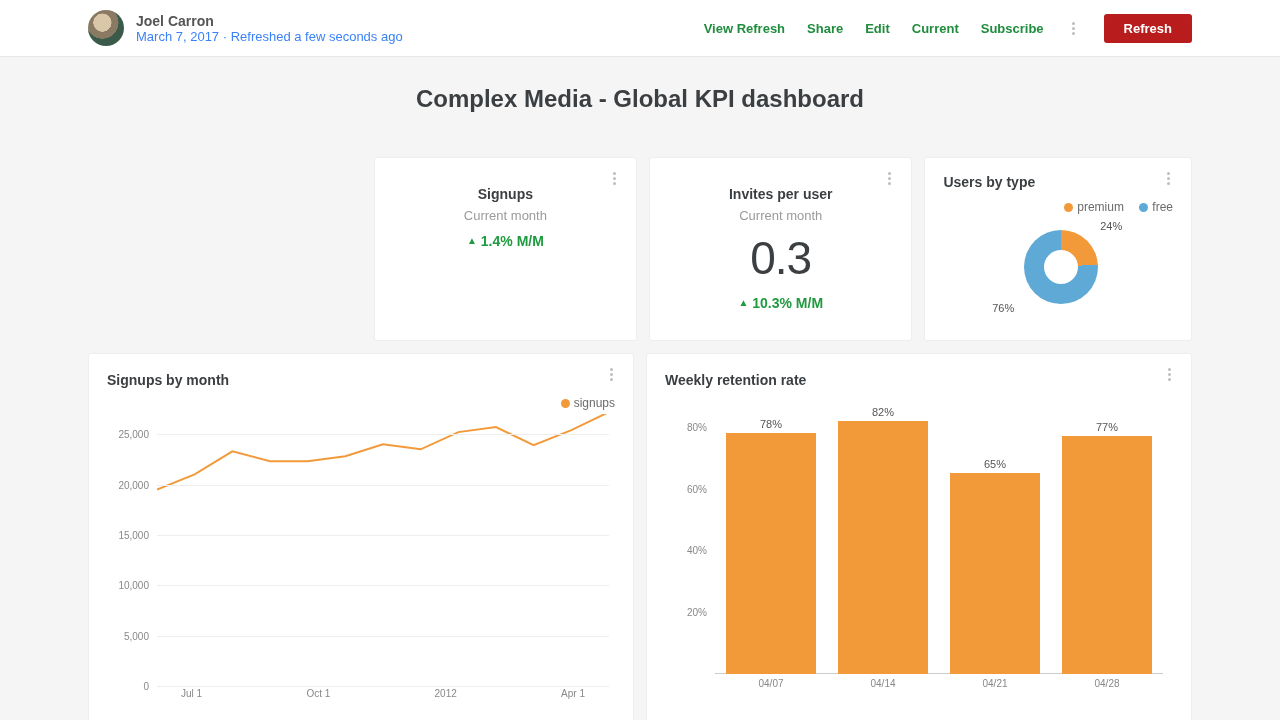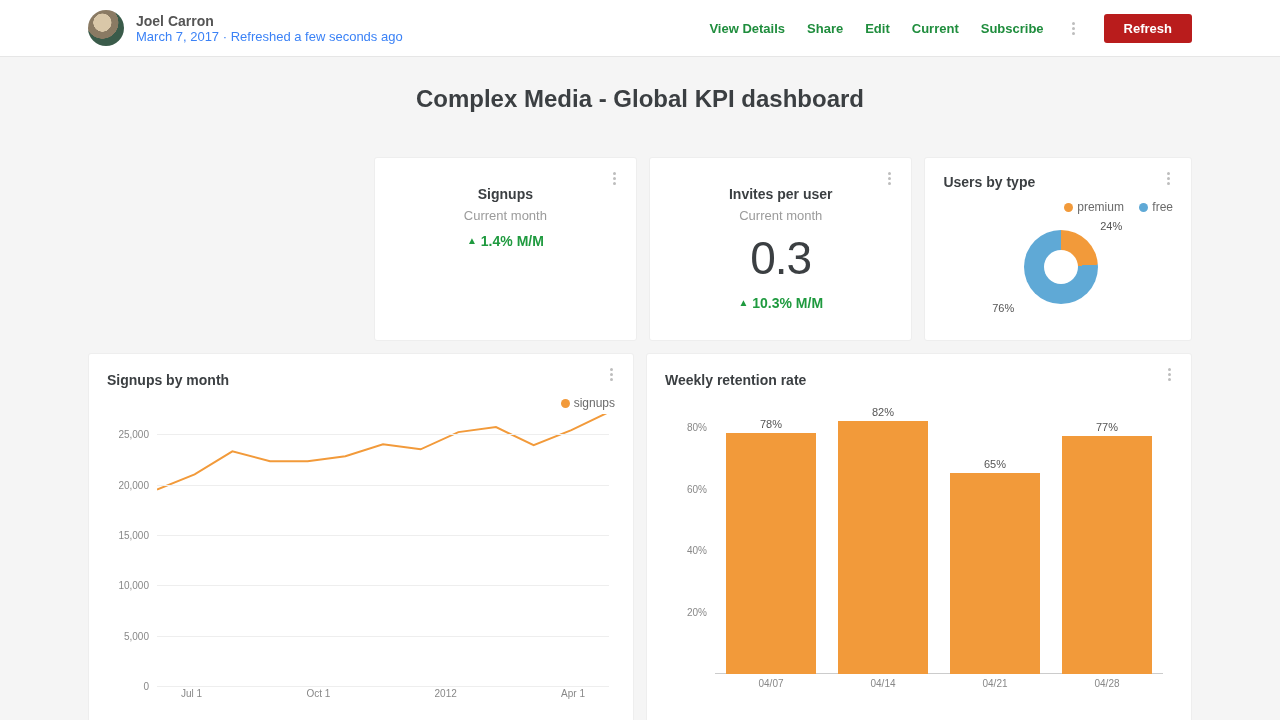--- a/index.html
+++ b/index.html
@@ -88,21 +88,21 @@
 
 <div class="topbar">
   <div class="user-block">
     <div class="avatar"></div>
     <div class="user-meta">
       <span class="username">Joel Carron</span>
       <span class="meta-line">March 7, 2017 · Refreshed a few seconds ago</span>
     </div>
   </div>
   <div class="nav-links">
-    <a>View Details</a>
+    <a>View Refresh</a>
     <a>Share</a>
     <a>Edit</a>
     <a>Current</a>
     <a>Subscribe</a>
     <div class="kebab">
         <span></span>
         <span></span>
         <span></span>
       </div>
     <button class="refresh-btn">Refresh</button>

